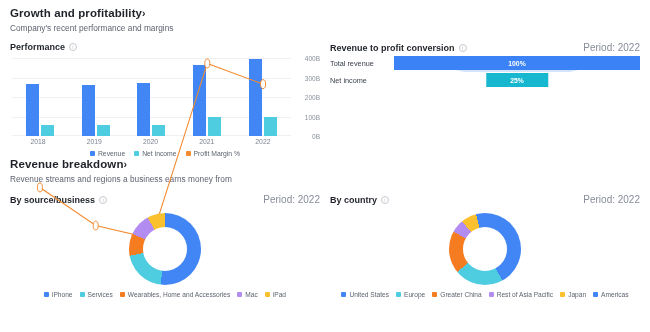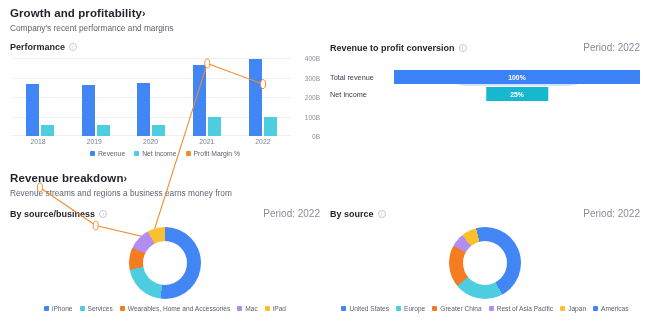--- a/index.html
+++ b/index.html
@@ -72,21 +72,21 @@
   .xaxis-pad { width: 29px; }
   .legend {
     display: flex; justify-content: center; align-items: center;
     gap: 9px; margin-top: 5px;
   }
   .legend .li { display: flex; align-items: center; gap: 3px;
                 font-size: 6.8px; color: #5d6370; }
   .sw { width: 5px; height: 5px; border-radius: 1px; display: inline-block; }
 
   
-  .funnel { margin-top: 16px; }
+  .funnel { margin-top: 2px; }
   .fn-row { display: flex; align-items: center; height: 17px; }
   .fn-label {
     width: 64px; font-size: 7.3px; color: #3b414d; flex-shrink: 0;
   }
   .fn-track { flex: 1; position: relative; height: 17px; }
   .fn-bar {
     position: absolute; top: 1px; height: 14px;
     left: 50%; transform: translateX(-50%);
     display: flex; align-items: center; justify-content: center;
     color: #fff; font-size: 6.8px; font-weight: bold;
@@ -229,21 +229,21 @@
           <div class="fn-row">
             <div class="fn-label">Net income</div>
             <div class="fn-track">
               <div class="fn-bar" style="width: 25%; background: rgb(23, 184, 207);">25%</div>
             </div>
           </div>
         </div>
     </div>
   </div>
 
-  <div style="margin-top:14px;">
+  <div style="">
     <div class="section-title">
       <span>Revenue breakdown</span><span class="chev">›</span>
     </div>
     <div class="section-sub">Revenue streams and regions a business earns money from</div>
   </div>
 
   <div class="row" style="margin-top:9px;">
 
     <div class="col">
       <div class="card-head">
@@ -276,21 +276,21 @@
           <div class="li">
             <span class="sw" style="background: rgb(251, 192, 45);"></span>
             <span>iPad</span>
           </div>
         </div>
     </div>
 
     <div class="col">
       <div class="card-head">
         <div class="card-title">
-          <span>By source</span>
+          <span>By country</span>
           <span class="info-icon">i</span>
         </div>
         <div class="period">Period: 2022</div>
       </div>
       <div class="donut-wrap">
         <div class="donut" id="donut-country" style="background: conic-gradient(rgb(66, 133, 244) 0deg, rgb(66, 133, 244) 151.2deg, rgb(78, 205, 224) 151.2deg, rgb(78, 205, 224) 230.4deg, rgb(245, 124, 32) 230.4deg, rgb(245, 124, 32) 298.8deg, rgb(178, 140, 240) 298.8deg, rgb(178, 140, 240) 320.4deg, rgb(251, 192, 45) 320.4deg, rgb(251, 192, 45) 345.6deg, rgb(66, 133, 244) 345.6deg, rgb(66, 133, 244) 360deg);"></div>
       </div>
       <div class="dlegend" id="legend-country">
           <div class="li">
             <span class="sw" style="background: rgb(66, 133, 244);"></span>

